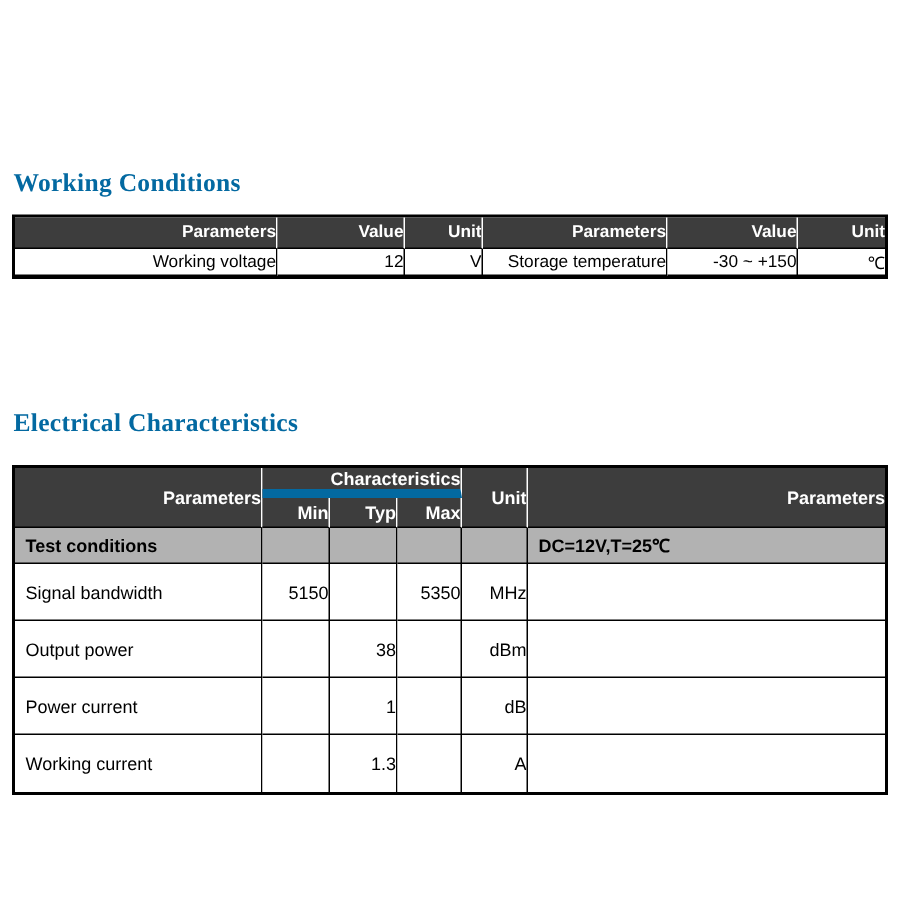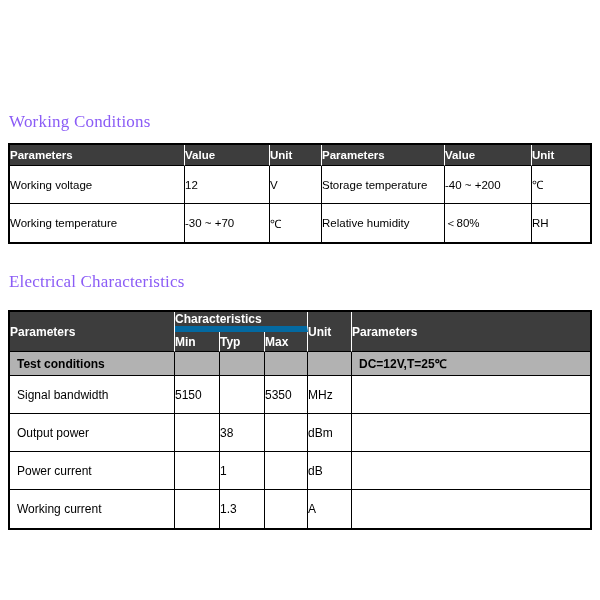--- a/index.html
+++ b/index.html
@@ -7,43 +7,43 @@
     width: 600px; height: 600px;
     background: #ffffff;
     font-family: "Liberation Sans", sans-serif;
     position: relative;
     overflow: hidden;
   }
   .section-title {
     position: absolute;
     left: 9px;
     font-family: "Liberation Serif", serif;
-    font-weight: normal;
+    font-weight: bold;
     font-size: 17px;
-    color: #8b5cf6;
+    color: #0369a1;
     letter-spacing: 0.2px;
   }
   #wc-title { top: 112px; }
   #ec-title { top: 272px; }
 
   table {
     position: absolute;
     left: 8px;
     width: 580px;
     border-collapse: separate;
     border-spacing: 0;
     table-layout: fixed;
     border: 2px solid #000000;
   }
   #wc-table { top: 143px; }
   #ec-table { top: 310px; }
 
   th, td {
     vertical-align: middle;
-    text-align: left;
+    text-align: right;
     overflow: hidden;
     white-space: nowrap;
   }
   th {
     background: #3d3d3d;
     color: #ffffff;
     font-weight: bold;
     font-size: 11.5px;
     border-right: 1px solid #ffffff;
     border-bottom: 1px solid #000000;
@@ -55,21 +55,21 @@
     font-size: 11.5px;
     color: #000000;
     border-right: 1px solid #000000;
     border-bottom: 1px solid #000000;
     background: #ffffff;
   }
   td.last-col { border-right: none; }
   tr.last-row td { border-bottom: none; }
 
   #wc-table tr.head-row  { height: 21px; }
-  #wc-table tr.data-row  { height: 38px; }
+  #wc-table tr.data-row  { height: 18px; }
 
   #ec-table th, #ec-table td { font-size: 12px; }
   #ec-table tr.head-row  { height: 20px; }
   #ec-table tr.test-row  { height: 24px; margin-top: 32px; }
   #ec-table tr.data-row  { height: 38px; }
 
   #ec-table td.left-cell {
     text-align: left;
     padding-left: 7px;
   }
@@ -99,30 +99,22 @@
     <th>Unit</th>
     <th>Parameters</th>
     <th>Value</th>
     <th class="last-col">Unit</th>
   </tr>
   <tr class="data-row">
     <td>Working voltage</td>
     <td>12</td>
     <td>V</td>
     <td>Storage temperature</td>
-    <td>-40 ~ +200</td>
+    <td>-30 ~ +150</td>
     <td class="last-col">℃</td>
-  </tr>
-  <tr class="data-row last-row">
-    <td>Working temperature</td>
-    <td>-30 ~ +70</td>
-    <td>℃</td>
-    <td>Relative humidity</td>
-    <td>＜80%</td>
-    <td class="last-col">RH</td>
   </tr>
 </tbody>
   </table>
 
 <div id="ec-title" class="section-title">Electrical Characteristics</div>
 
 <table id="ec-table">
   <colgroup>
     <col style="width:165px">
       <col style="width:45px">

